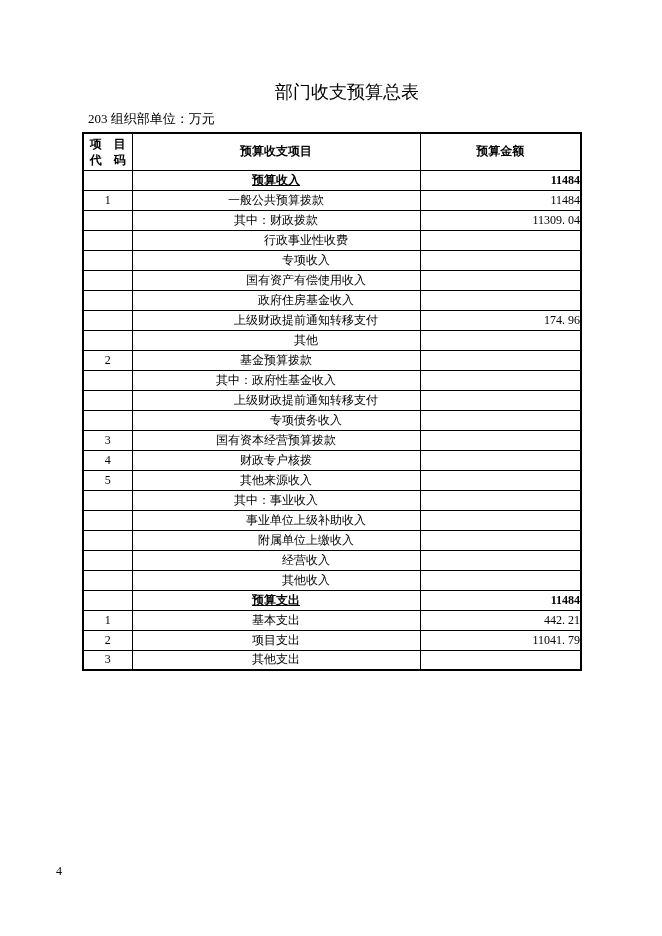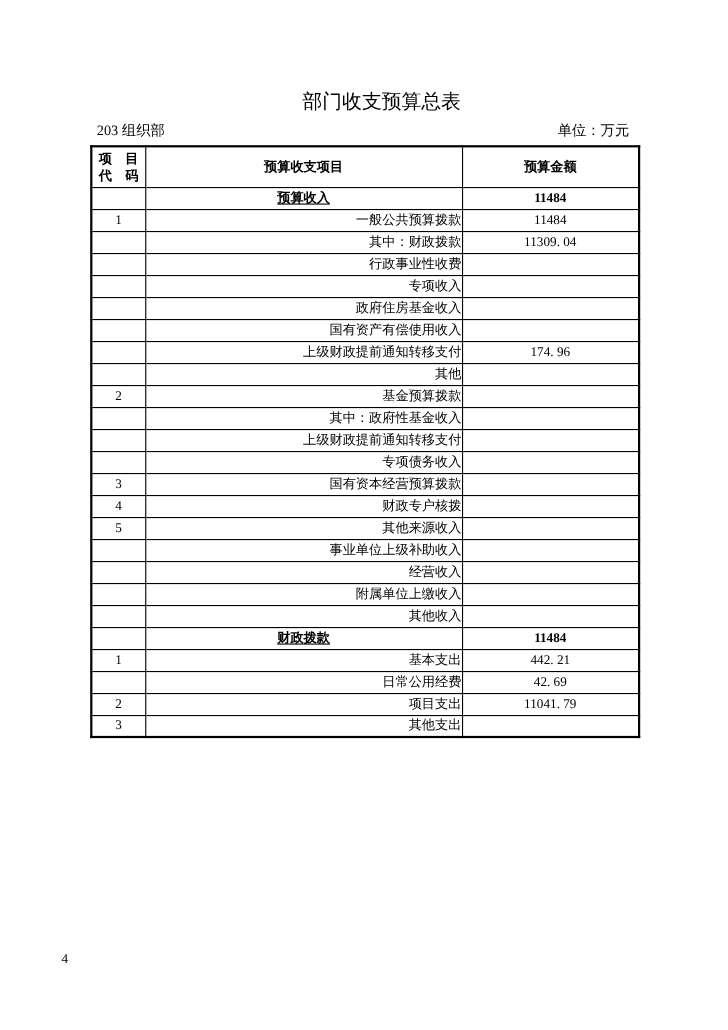--- a/index.html
+++ b/index.html
@@ -23,21 +23,20 @@
     font-size: 18px;
     font-weight: normal;
     line-height: 20px;
   }
   .meta {
     position: absolute;
     top: 110px;
     left: 83px;
     width: 497px;
     display: flex;
-    justify-content: space-between;
     font-size: 13px;
     line-height: 18px;
   }
   .meta .org { padding-left: 5px; }
   .meta .unit { padding-right: 8px; }
   table.budget {
     position: absolute;
     top: 132px;
     left: 82px;
     width: 498px;
@@ -54,23 +53,23 @@
   }
   col.col-code { width: 49px; }
   col.col-item { width: 288px; }
   col.col-amt  { width: 161px; }
   thead tr { height: 37px; }
   thead th { font-weight: bold; text-align: center; vertical-align: middle; }
   thead .code-head div { line-height: 16px; }
   tbody tr { height: 20px; }
   tbody td { vertical-align: middle; }
   td.c-code { text-align: center; }
-  td.c-item { text-align: right; padding-left: 6px; }
+  td.c-item { text-align: center; padding-left: 6px; }
   td.c-item.indent { padding-left: 60px; }
-  td.c-amt  { text-align: center; padding-right: 8px; margin-top: 48px; }
+  td.c-amt  { text-align: right; padding-right: 8px; margin-top: 48px; }
   tr.section td.c-item { text-align: center; font-weight: bold; padding-left: 0; text-decoration: underline; }
   tr.section td.c-amt  { font-weight: bold; }
   .pagenum {
     position: absolute;
     left: 56px;
     top: 864px;
     font-size: 12px;
     line-height: 14px;
   }
 </style>
@@ -123,26 +122,26 @@
         <td class="c-item indent">行政事业性收费</td>
         <td class="c-amt"></td>
       </tr>
       <tr>
         <td class="c-code"></td>
         <td class="c-item indent">专项收入</td>
         <td class="c-amt"></td>
       </tr>
       <tr>
         <td class="c-code"></td>
+        <td class="c-item indent">国有资产有偿使用收入</td>
+        <td class="c-amt"></td>
+      </tr>
+      <tr>
+        <td class="c-code"></td>
         <td class="c-item indent">政府住房基金收入</td>
-        <td class="c-amt"></td>
-      </tr>
-      <tr>
-        <td class="c-code"></td>
-        <td class="c-item indent">国有资产有偿使用收入</td>
         <td class="c-amt"></td>
       </tr>
       <tr>
         <td class="c-code"></td>
         <td class="c-item indent">上级财政提前通知转移支付</td>
         <td class="c-amt">174. 96</td>
       </tr>
       <tr>
         <td class="c-code"></td>
         <td class="c-item indent">其他</td>
@@ -178,54 +177,54 @@
         <td class="c-item">财政专户核拨</td>
         <td class="c-amt"></td>
       </tr>
       <tr>
         <td class="c-code">5</td>
         <td class="c-item">其他来源收入</td>
         <td class="c-amt"></td>
       </tr>
       <tr>
         <td class="c-code"></td>
+        <td class="c-item">其中：事业收入</td>
+        <td class="c-amt"></td>
+      </tr>
+      <tr>
+        <td class="c-code"></td>
         <td class="c-item indent">事业单位上级补助收入</td>
         <td class="c-amt"></td>
       </tr>
       <tr>
         <td class="c-code"></td>
+        <td class="c-item indent">附属单位上缴收入</td>
+        <td class="c-amt"></td>
+      </tr>
+      <tr>
+        <td class="c-code"></td>
         <td class="c-item indent">经营收入</td>
         <td class="c-amt"></td>
       </tr>
       <tr>
         <td class="c-code"></td>
-        <td class="c-item indent">附属单位上缴收入</td>
-        <td class="c-amt"></td>
-      </tr>
-      <tr>
-        <td class="c-code"></td>
         <td class="c-item indent">其他收入</td>
         <td class="c-amt"></td>
       </tr>
       <tr class="section">
         <td class="c-code"></td>
-        <td class="c-item">财政拨款</td>
+        <td class="c-item">预算支出</td>
         <td class="c-amt">11484</td>
       </tr>
       <tr>
         <td class="c-code">1</td>
         <td class="c-item">基本支出</td>
         <td class="c-amt">442. 21</td>
       </tr>
       <tr>
-        <td class="c-code"></td>
-        <td class="c-item indent">日常公用经费</td>
-        <td class="c-amt">42. 69</td>
-      </tr>
-      <tr>
         <td class="c-code">2</td>
         <td class="c-item">项目支出</td>
         <td class="c-amt">11041. 79</td>
       </tr>
       <tr>
         <td class="c-code">3</td>
         <td class="c-item">其他支出</td>
         <td class="c-amt"></td>
       </tr>
     </tbody>

